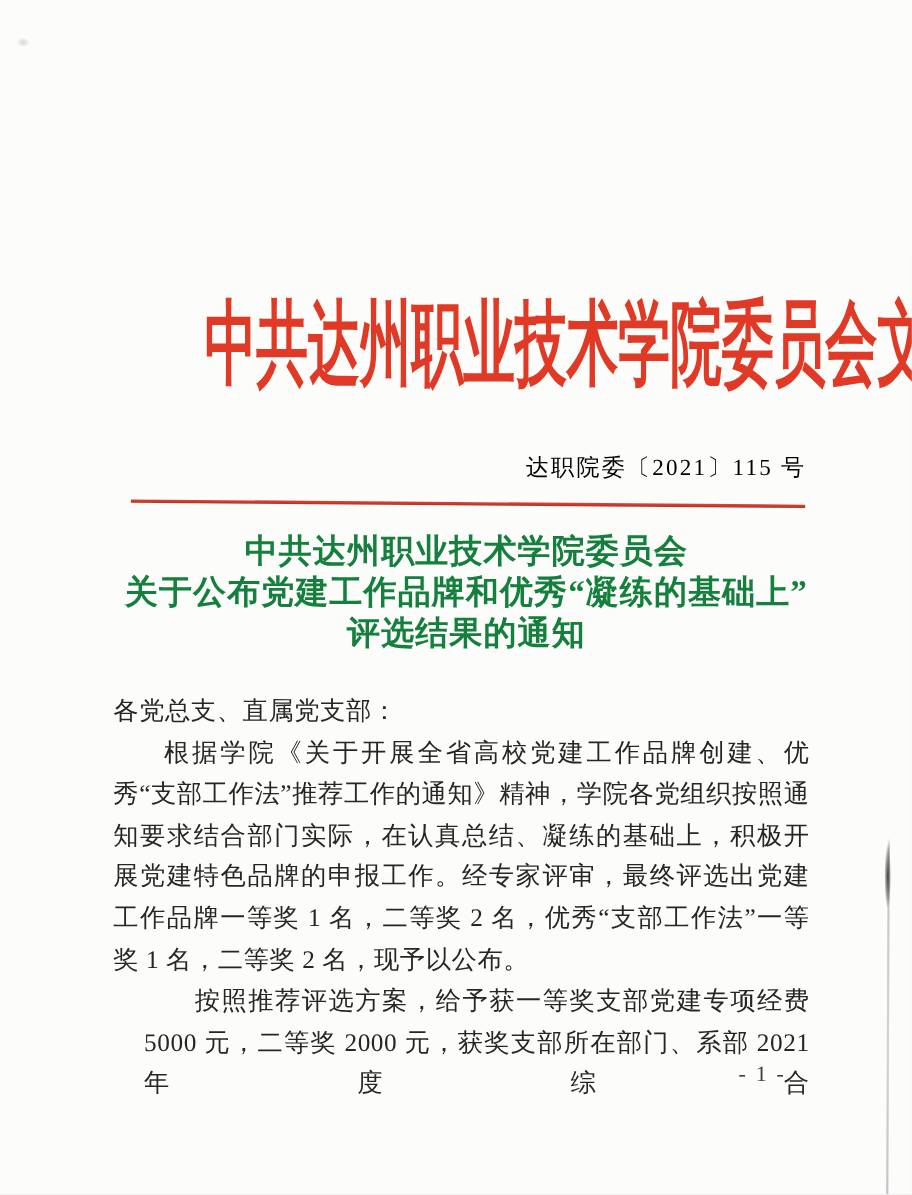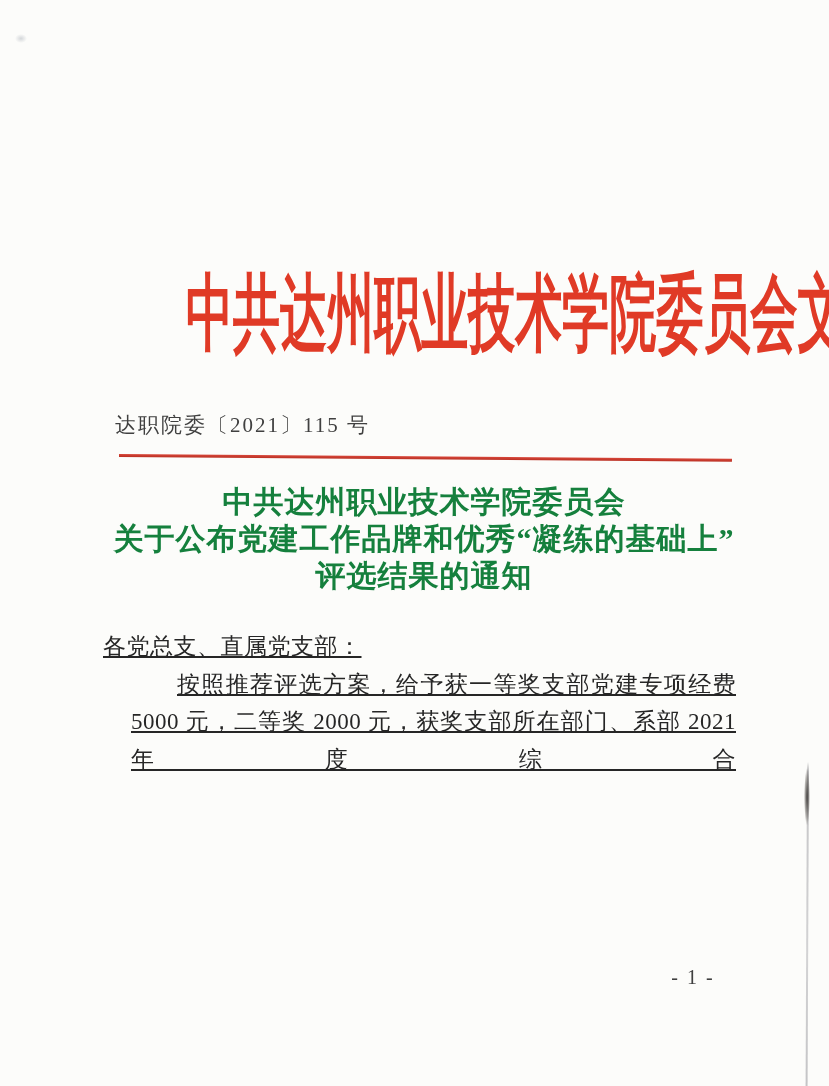--- a/index.html
+++ b/index.html
@@ -32,24 +32,24 @@
     transform: scaleX(0.56);
     transform-origin: 51% 50%;
     letter-spacing: 0px;
   }
   
   .doc-number {
     position: absolute;
     top: 411px;
     left: 115px;
     width: 618px;
-    text-align: left;
+    text-align: right;
     font-size: 21px;
     letter-spacing: 2px;
-    color: #404040;
+    color: #000000;
   }
   
   .red-rule {
     position: absolute;
     top: 454px;
     left: 119px;
     width: 613px;
     height: 3px;
     background: linear-gradient(to bottom, #d8473a, #b92f22);
     transform: rotate(0.45deg);
@@ -76,21 +76,20 @@
     width: 633px;
     font-size: 23px;
     line-height: 37.6px;
     color: #262626;
     text-align: justify;
     letter-spacing: 0.5px;
   }
   .body-block p {
     margin: 0;
     text-indent: 2em;
-    text-decoration: underline;
   }
   .body-block .salutation {
     text-indent: 0;
   }
   .body-block p.fill-last {
     text-align-last: justify;
     margin-left: 28px;
   }
   
   .page-number {
@@ -152,20 +151,21 @@
   <div class="red-rule"></div>
 
   <div class="title-block">
     <div>中共达州职业技术学院委员会</div>
     <div>关于公布党建工作品牌和优秀“凝练的基础上”</div>
     <div>评选结果的通知</div>
   </div>
 
   <div class="body-block">
     <p class="salutation">各党总支、直属党支部：</p>
+    <p>根据学院《关于开展全省高校党建工作品牌创建、优秀“支部工作法”推荐工作的通知》精神，学院各党组织按照通知要求结合部门实际，在认真总结、凝练的基础上，积极开展党建特色品牌的申报工作。经专家评审，最终评选出党建工作品牌一等奖 1 名，二等奖 2 名，优秀“支部工作法”一等奖 1 名，二等奖 2 名，现予以公布。</p>
     <p class="fill-last">按照推荐评选方案，给予获一等奖支部党建专项经费 5000 元，二等奖 2000 元，获奖支部所在部门、系部 2021 年度综合</p>
   </div>
 
   <div class="page-number">- 1 -</div>
 
   <div class="scan-vline"></div>
   <div class="scan-blob"></div>
 
 </div>
 

